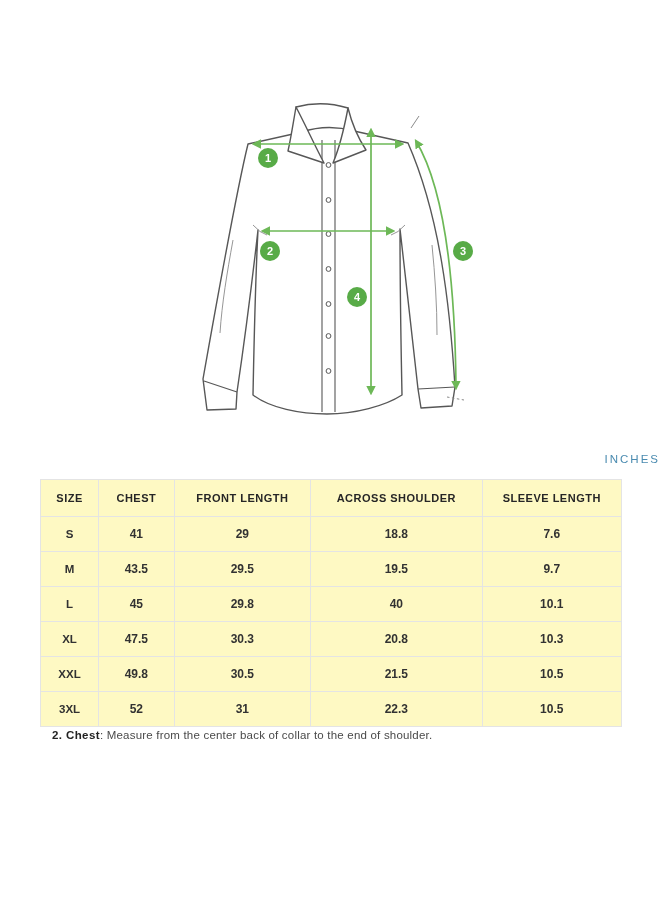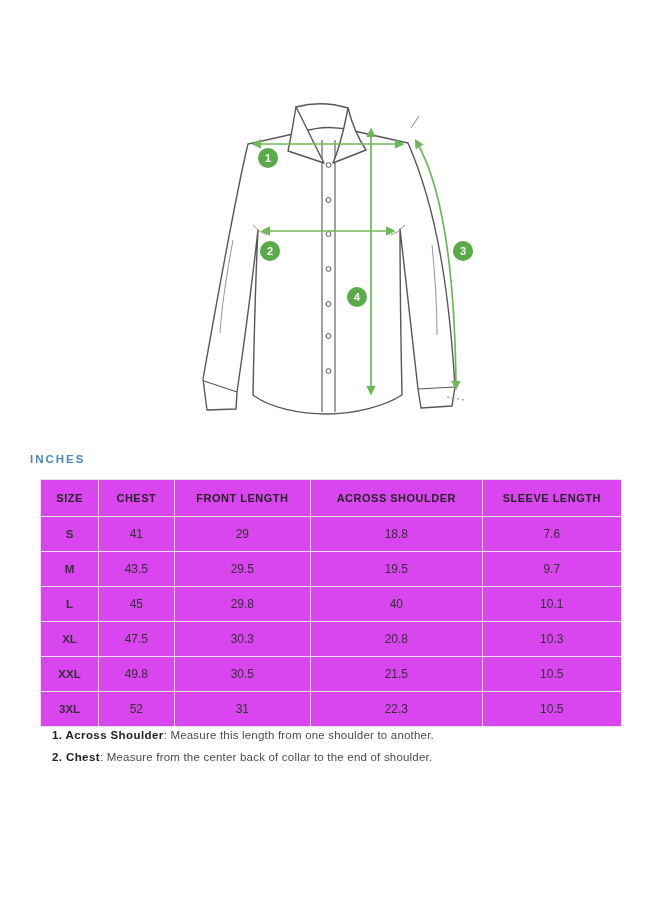--- a/index.html
+++ b/index.html
@@ -11,33 +11,34 @@
   }
   .page{position:relative;width:660px;height:900px;background:#fff;}
 
   
   .diagram-wrap{position:absolute;left:150px;top:78px;width:380px;height:372px;}
   .diagram-wrap svg{display:block;width:100%;height:100%;}
   .marker-num{font-family:"Liberation Sans",sans-serif;font-weight:bold;font-size:11px;fill:#ffffff;}
 
   
   .units{
-    position:absolute;left:0;top:453px;width:660px;text-align:left;
-    font-size:11.5px;font-weight:bold;letter-spacing:2px;color:#4a8bb0;
+    position:absolute;left:0;top:453px;width:660px;text-align:right;
+    font-size:11.5px;font-weight:normal;letter-spacing:2px;color:#4a8bb0;
     padding-left:30px;box-sizing:border-box;
   }
 
   
   table.size-table{
     position:absolute;left:40px;top:479px;width:582px;
-    border-collapse:collapse;table-layout:fixed;background:#d946ef;
+    border-collapse:collapse;table-layout:fixed;background:#fef9c3;
   }
   table.size-table th, table.size-table td{
     border:1px solid #e4e4e4;text-align:center;vertical-align:middle;
     color:#323232;
+    font-weight:bold;
   }
   table.size-table th{
     height:34px;font-size:11px;font-weight:bold;letter-spacing:0.5px;color:#262626;
   }
   table.size-table td{height:32px;font-size:12px;}
   table.size-table td.size-col{font-weight:bold;font-size:11.5px;}
   col.c-size{width:10%;} col.c-chest{width:13%;} col.c-front{width:23.5%;}
   col.c-shoulder{width:29.5%;} col.c-sleeve{width:24%;}
 
   
@@ -187,17 +188,16 @@
           <td class="size-col">3XL</td>
           <td>52</td>
           <td>31</td>
           <td>22.3</td>
           <td>10.5</td>
         </tr>
       </tbody>
   </table>
 
   <div class="footnotes">
-      <p><b>1. Across Shoulder</b>: Measure this length from one shoulder to another.</p>
       <p><b>2. Chest</b>: Measure from the center back of collar to the end of shoulder.</p>
     </div>
 
 </div>
 
 </body></html>

